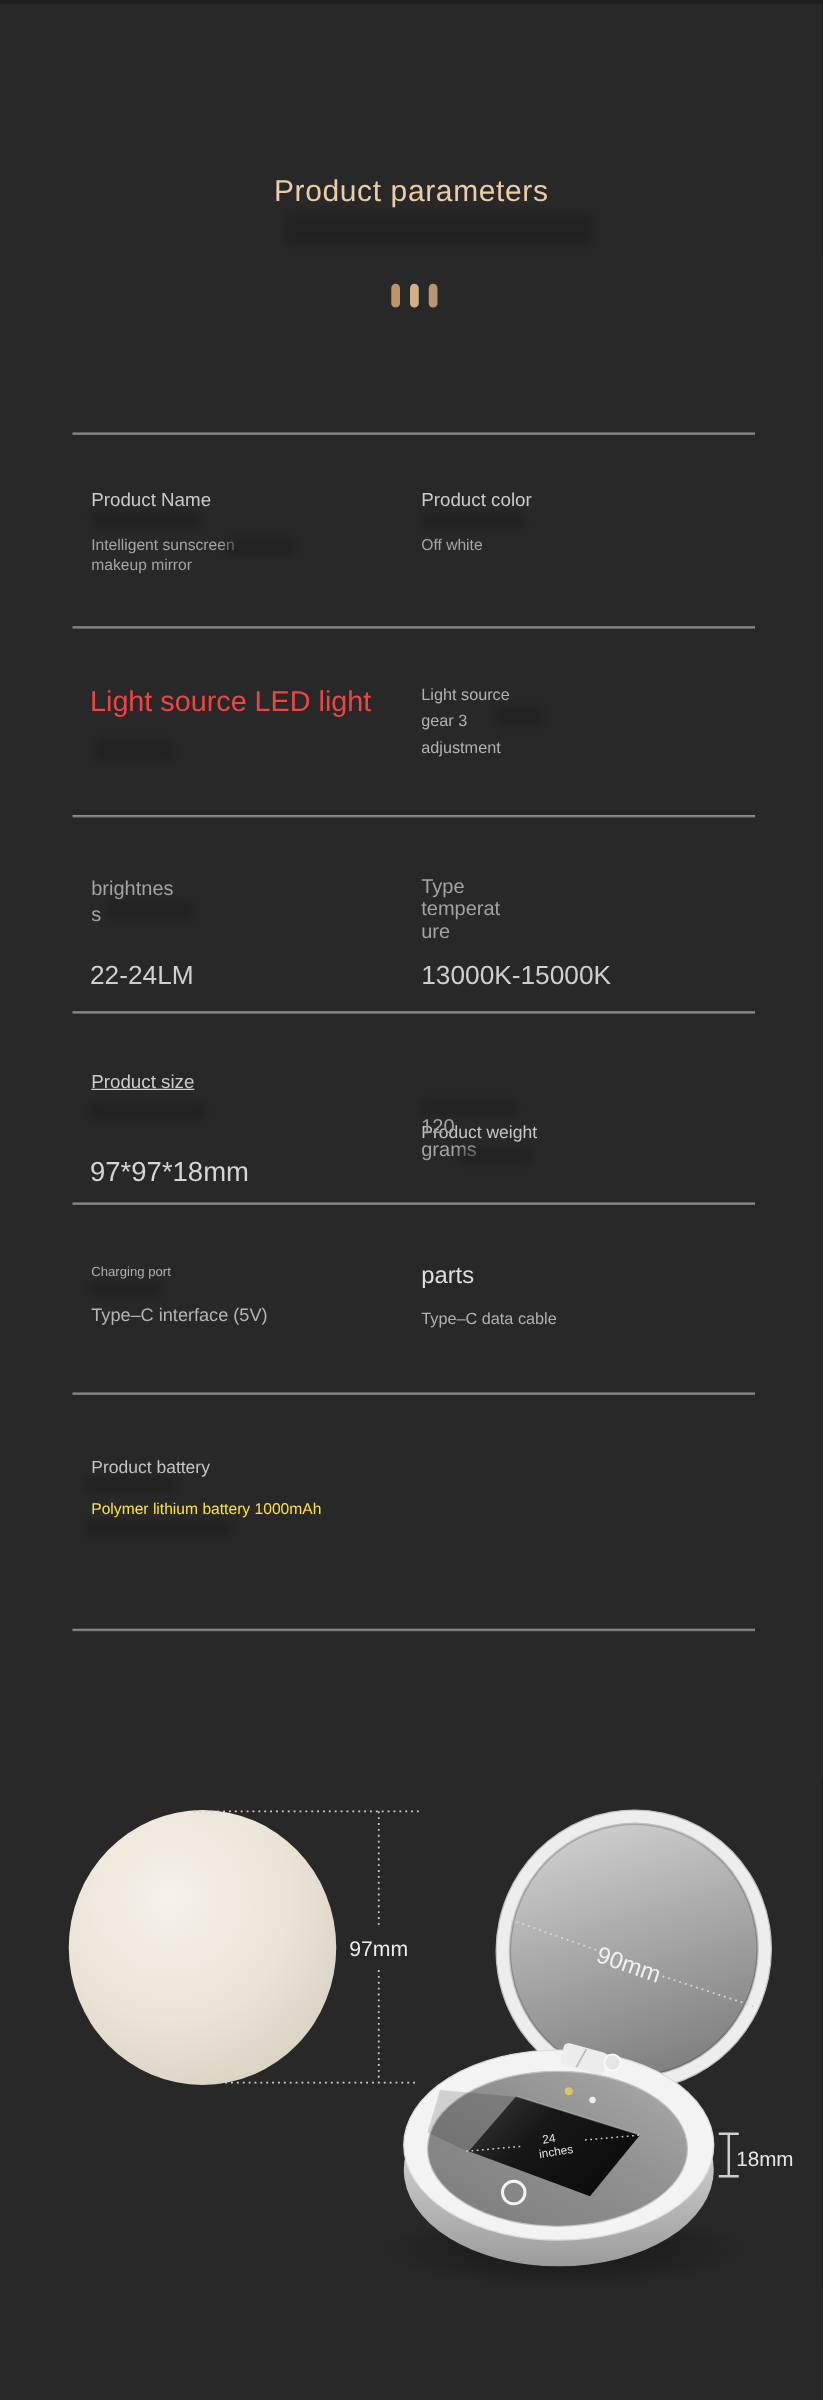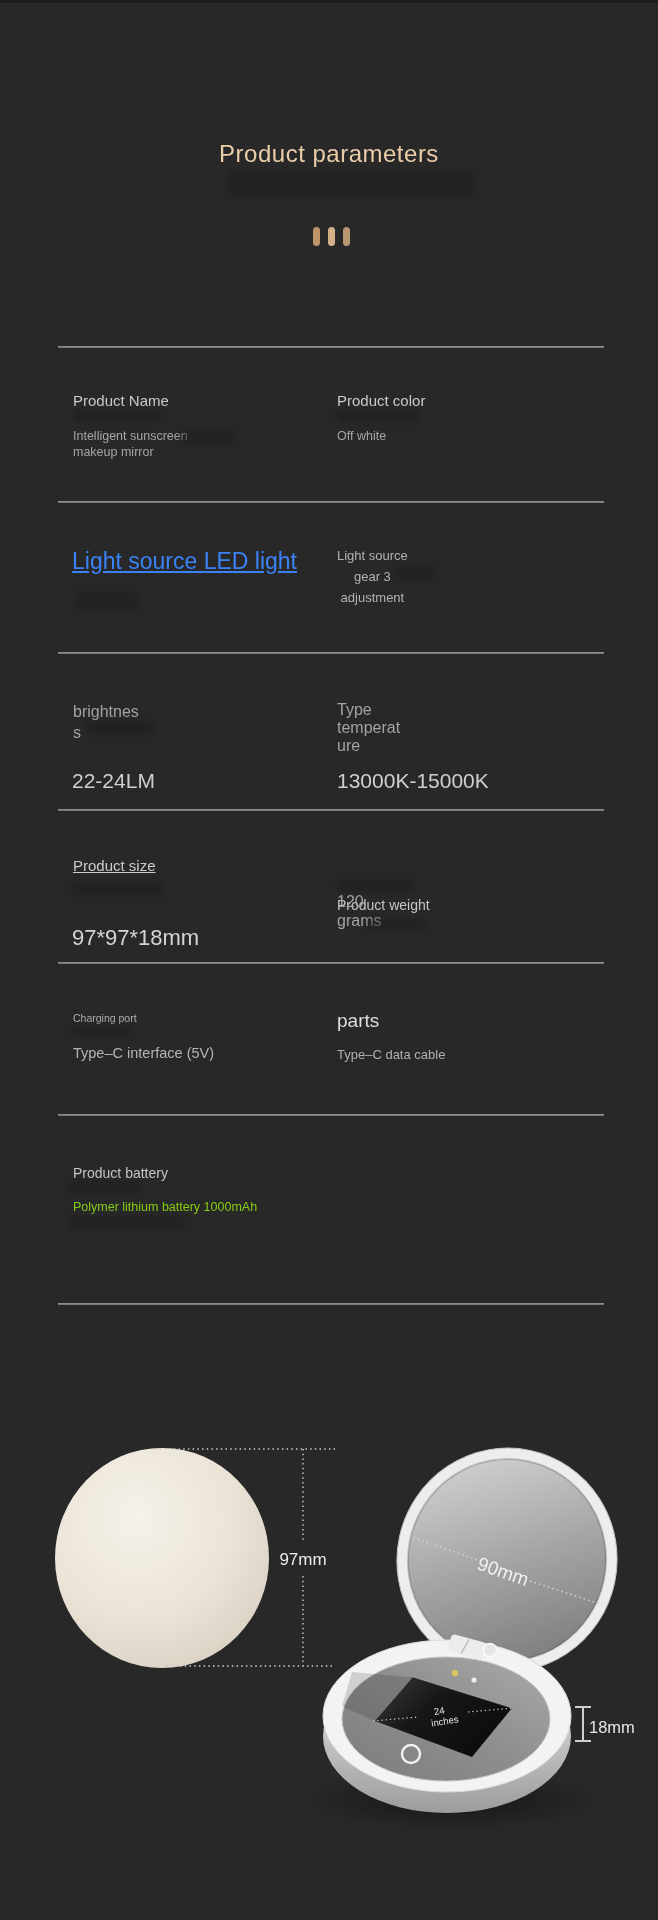--- a/index.html
+++ b/index.html
@@ -22,22 +22,22 @@
 
   .divider { position:absolute; left:58px; width:546px; height:2px;
              background:linear-gradient(to bottom,#969696,#6e6e6e); }
 
   .artifact { position:absolute; background:#1c1c1c; opacity:.5; filter:blur(3px); border-radius:4px; }
 
   .t-label   { color:#cbcbcb; font-size:15px; }
   .t-label2  { color:#c6c6c6; font-size:14px; }
   .t-small   { color:#a3a3a3; font-size:16px; }
   .t-value   { color:#a5a5a5; font-size:12.5px; line-height:1.25; }
-  .t-mid     { color:#b2b2b2; font-size:13px;text-align:center; }
-  .t-big     { color:#3b82f6; font-size:23px;text-decoration:underline; }
+  .t-mid     { color:#b2b2b2; font-size:13px; }
+  .t-big     { color:#ef4444; font-size:23px; }
   .t-num     { color:#cfcfcf; font-size:21px;margin-top:30px; }
   .t-parts   { color:#dedede; font-size:19px; }
 
   svg text { font-family:"Liberation Sans", sans-serif; }
 </style>
 </head>
 <body>
 
 <div class="page">
 
@@ -94,21 +94,21 @@
   <div class="artifact" style="left:337px; top:880px; width:76px; height:12px;"></div>
   <div class="artifact" style="left:367px; top:919px; width:58px; height:12px;"></div>
 
   <div class="abs t-small" style="left:73px; top:1012px; font-size:10.5px; color:#b0b0b0;">Charging port</div>
   <div class="abs t-mid" style="left:73px; top:1045px; font-size:14.5px; color:#b5b5b5;">Type–C interface (5V)</div>
   <div class="abs t-parts" style="left:337px; top:1010px;">parts</div>
   <div class="abs t-mid" style="left:337px; top:1047px; color:#b0b0b0;">Type–C data cable</div>
   <div class="artifact" style="left:72px; top:1025px; width:58px; height:11px;"></div>
 
   <div class="abs t-label2" style="left:73px; top:1165px;">Product battery</div>
-  <div class="abs t-value" style="left:73px; top:1200px; color:#84cc16;">Polymer lithium battery 1000mAh</div>
+  <div class="abs t-value" style="left:73px; top:1200px; color:#fde047;">Polymer lithium battery 1000mAh</div>
   <div class="artifact" style="left:68px; top:1181px; width:72px;  height:13px;"></div>
   <div class="artifact" style="left:68px; top:1216px; width:116px; height:13px;"></div>
 
   <svg class="abs" style="left:0; top:1400px;" width="658" height="520" viewBox="0 0 658 520">
     <defs>
       <radialGradient id="creamGrad" cx="38%" cy="32%" r="80%">
         <stop offset="0%" stop-color="#f6f2ea"></stop>
         <stop offset="55%" stop-color="#ebe4d7"></stop>
         <stop offset="100%" stop-color="#d7cfc0"></stop>
       </radialGradient>

